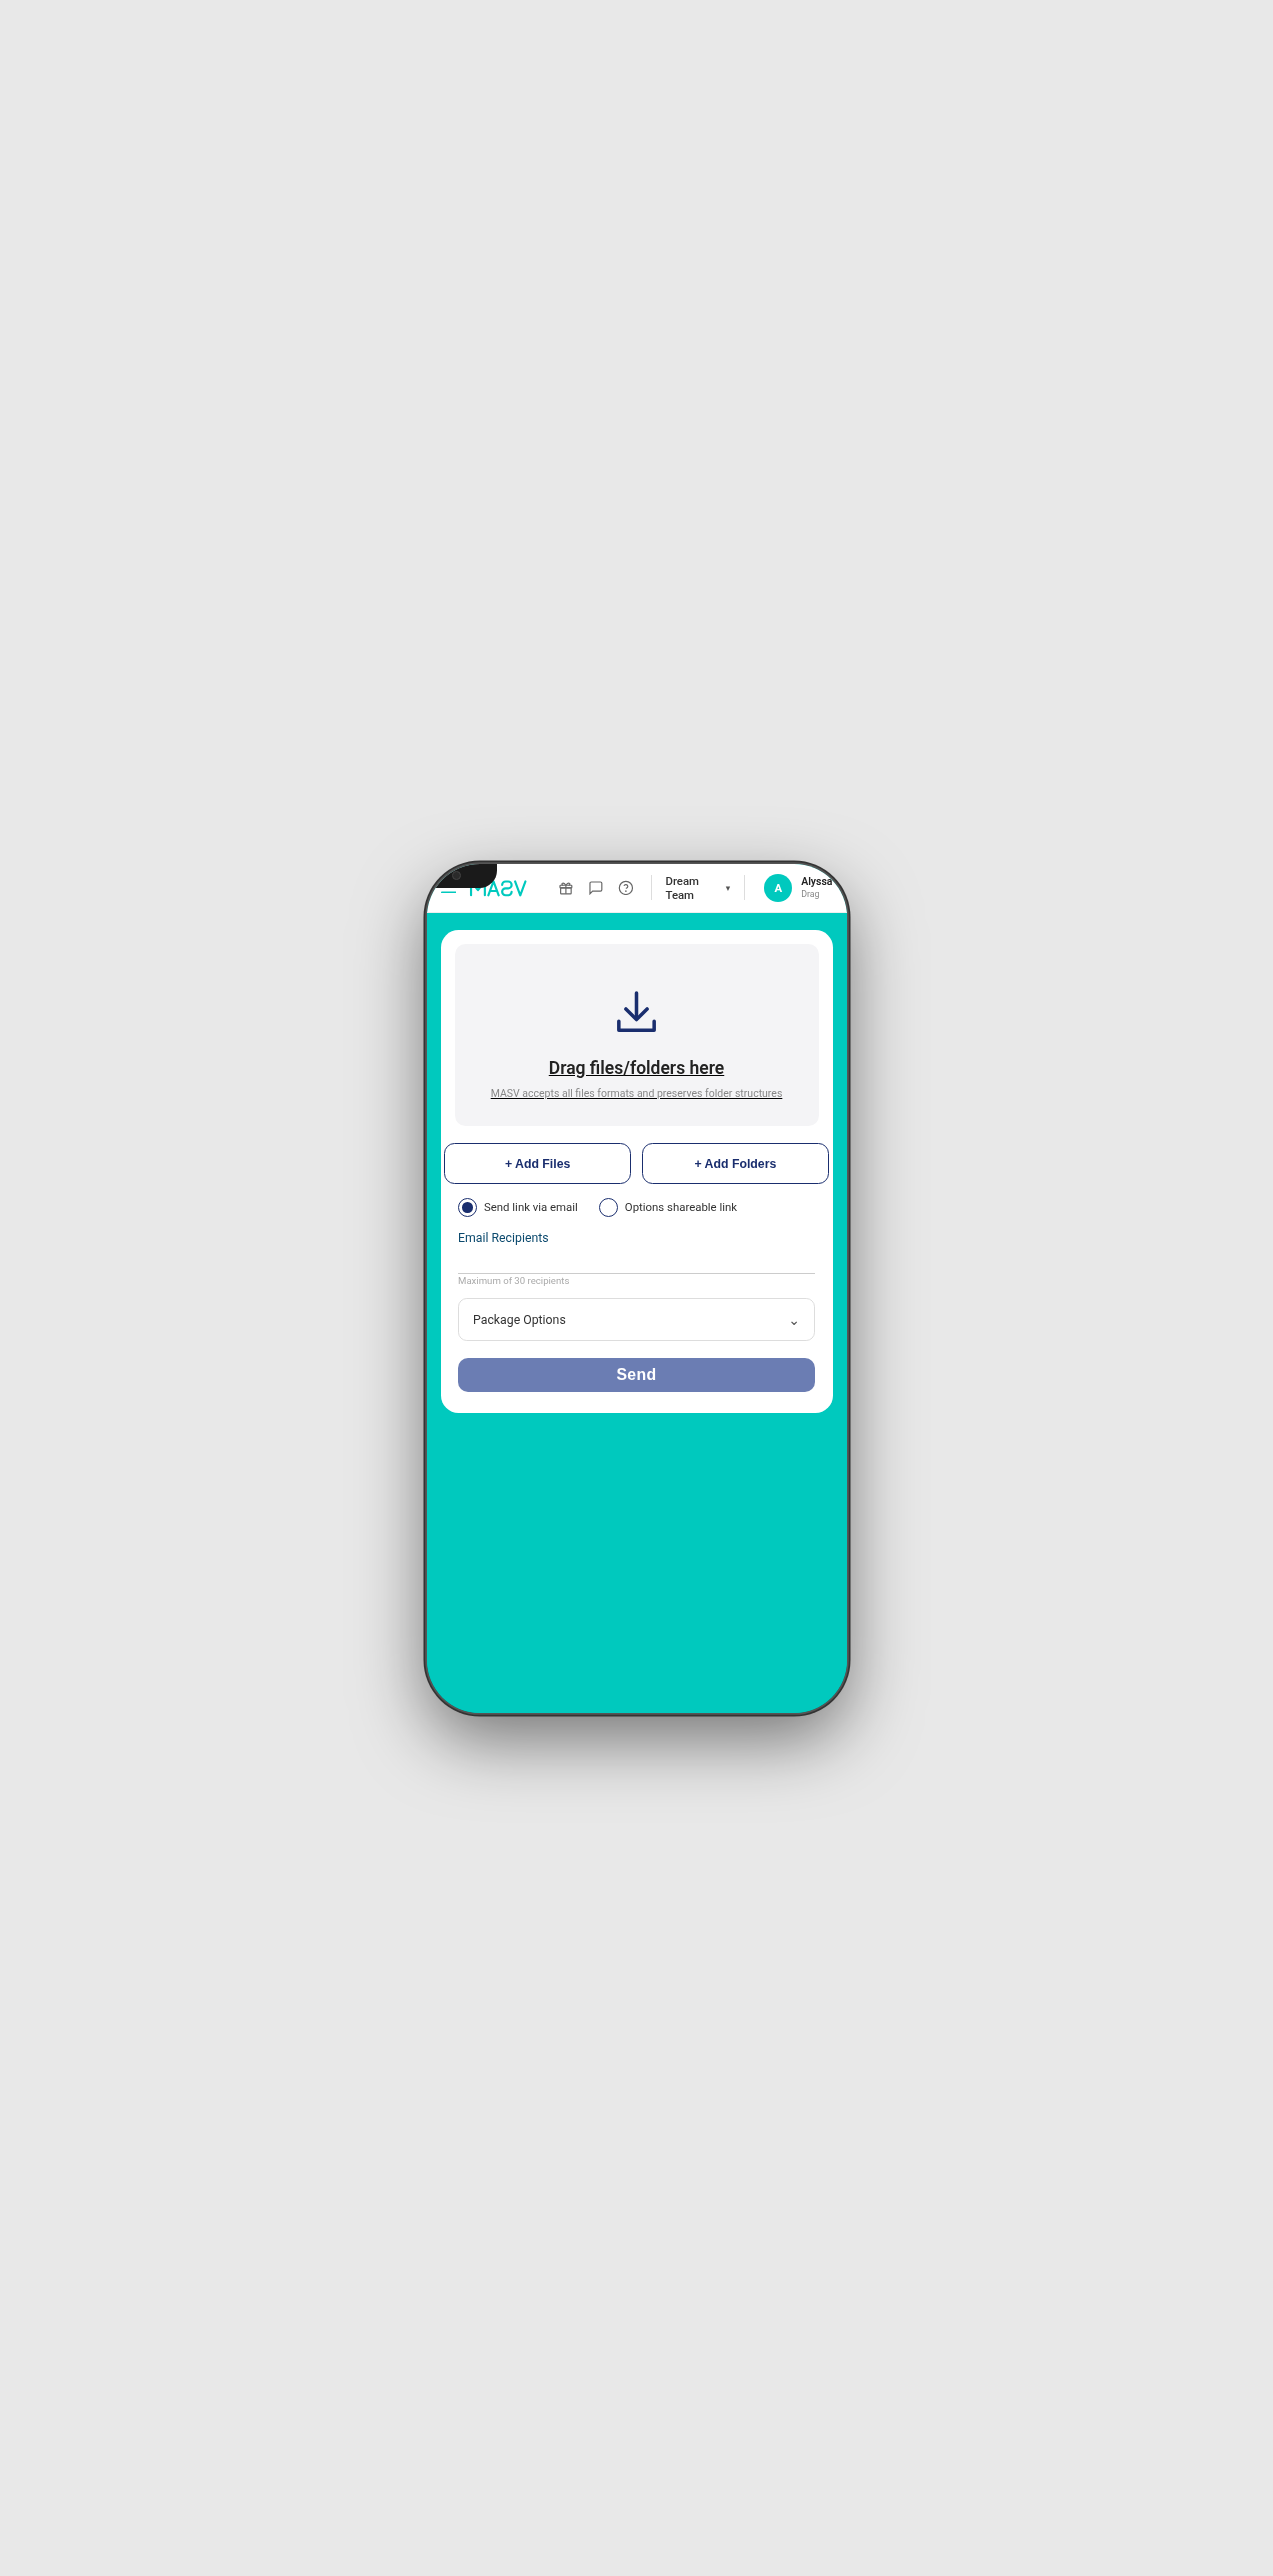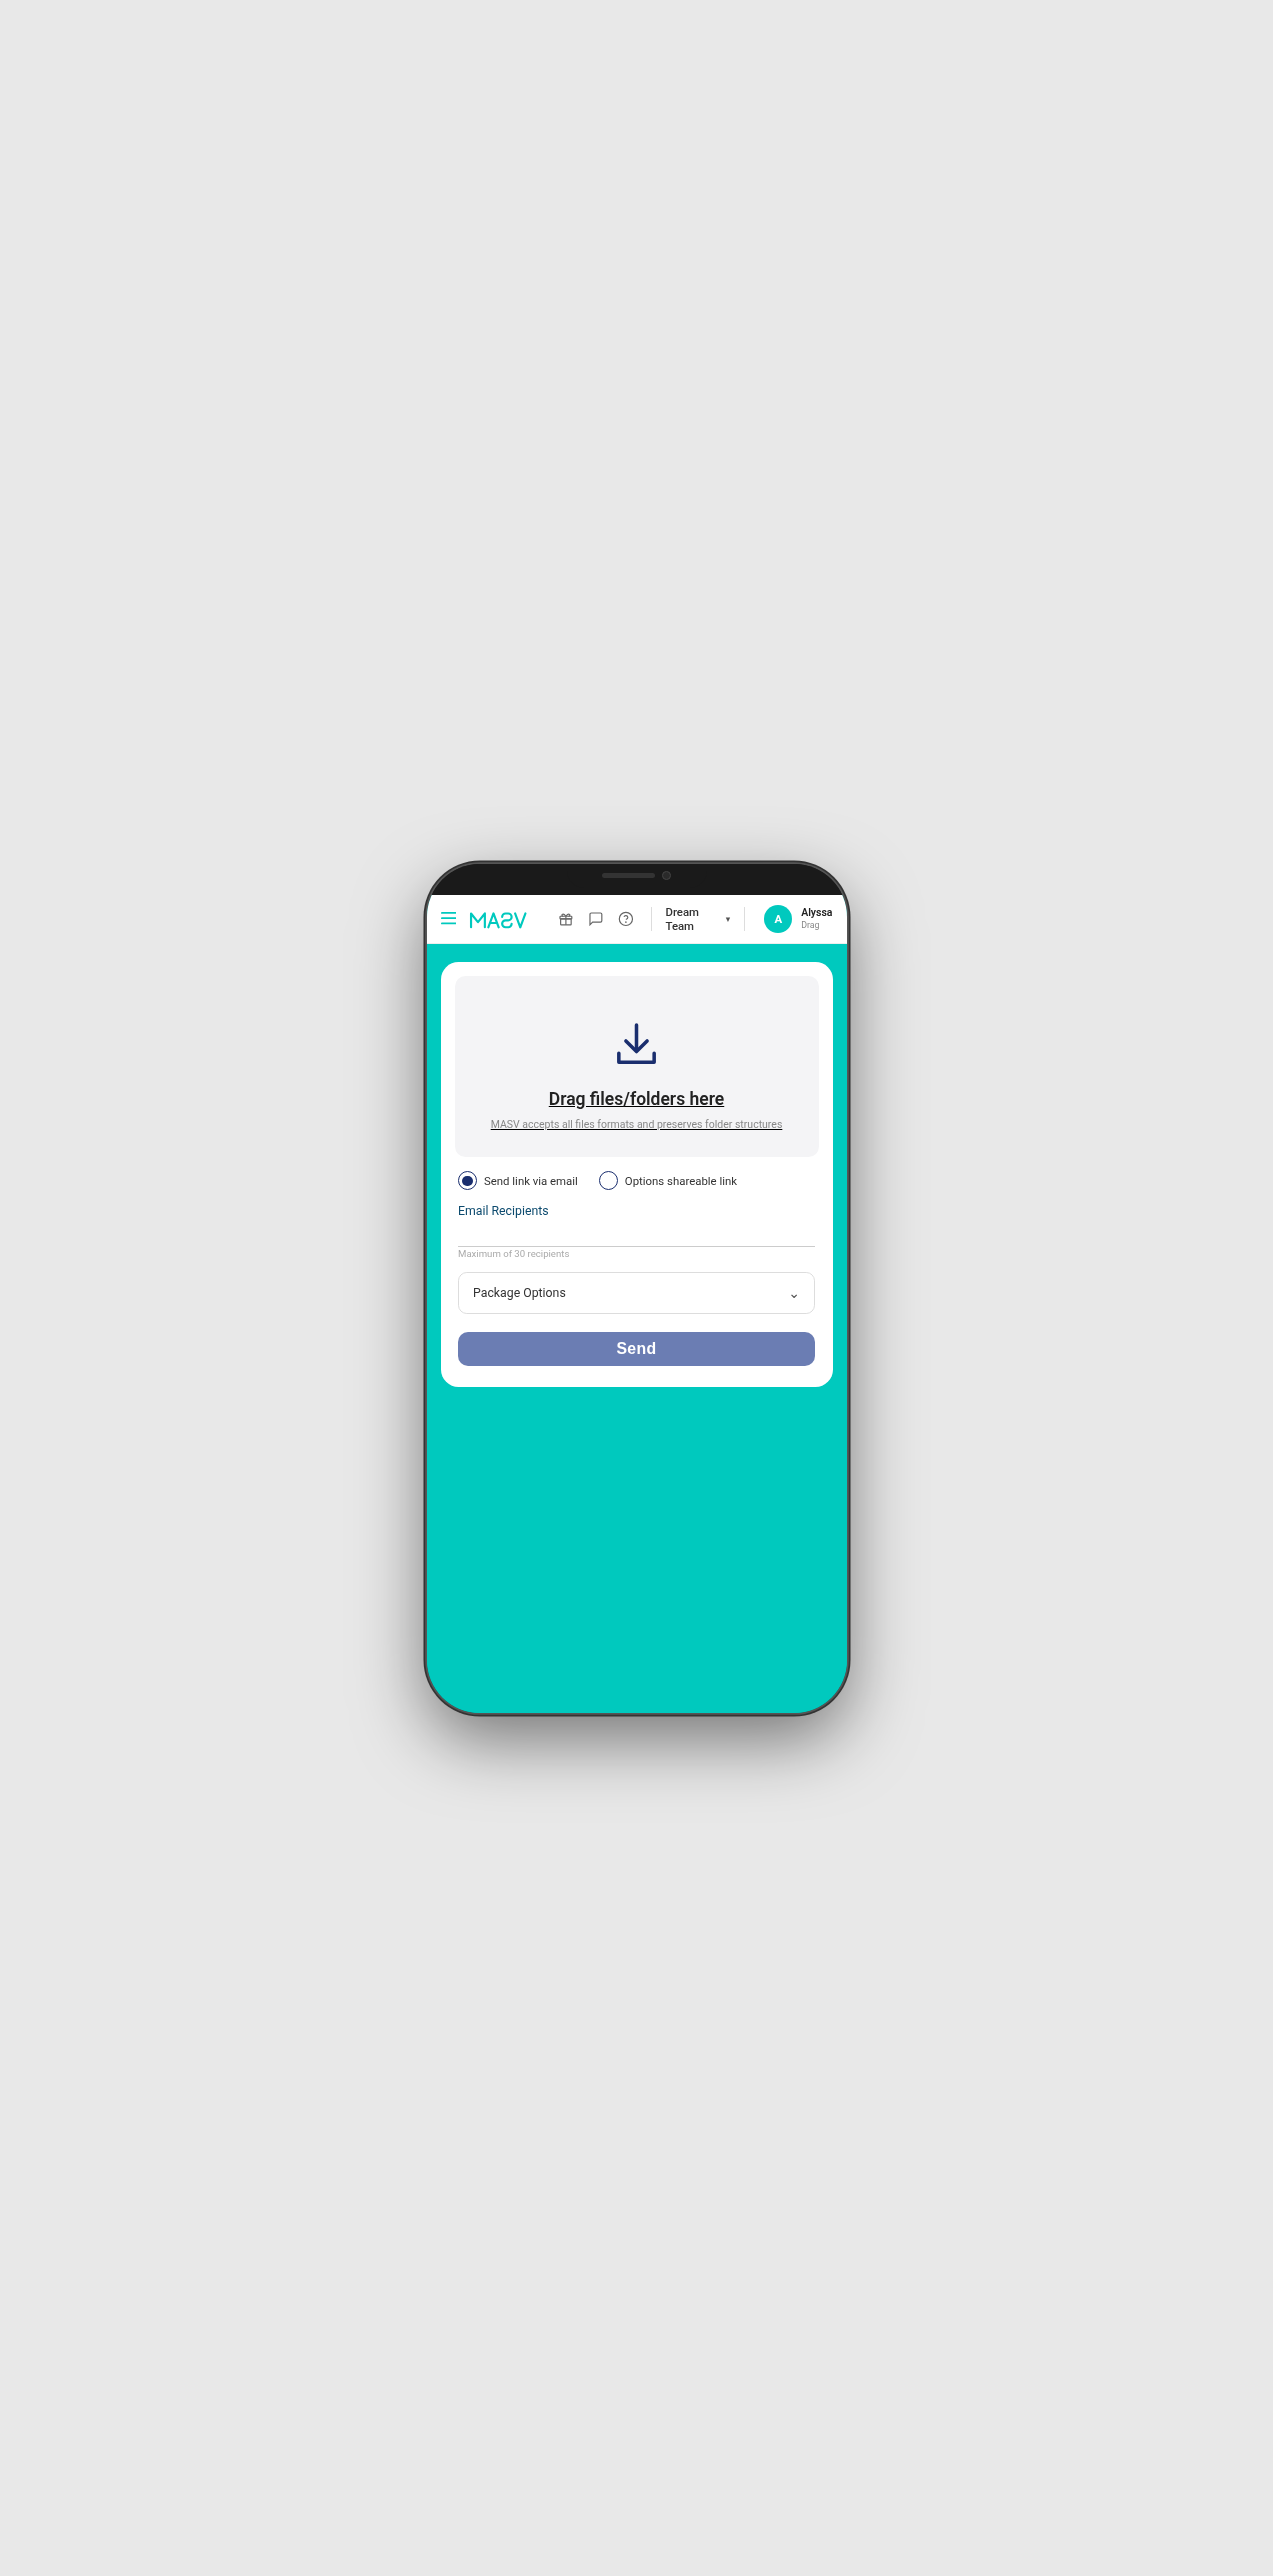--- a/index.html
+++ b/index.html
@@ -18,21 +18,21 @@
       height: 849px;
       background: #1a1a1a;
       border-radius: 53px;
       position: relative;
       box-shadow:
         0 0 0 1.8px #555,
         0 0 0 3.5px #333,
         0 26px 70px rgba(0,0,0,0.5);
       overflow: hidden;
       display: flex;
-      flex-direction: column;
+      flex-direction: row;
     }
 
     
     .phone-top-bar {
       background: #1a1a1a;
       height: 31.5px;
       position: relative;
       display: flex;
       justify-content: center;
       align-items: flex-start;
@@ -456,20 +456,24 @@
               <line x1="30" y1="8" x2="30" y2="36" stroke="#1a2e6e" stroke-width="4" stroke-linecap="round"></line>
               <path d="M18 26 L30 38 L42 26" stroke="#1a2e6e" stroke-width="4" fill="none" stroke-linecap="round" stroke-linejoin="round"></path>
 
               <path d="M10 40 L10 50 L50 50 L50 40" stroke="#1a2e6e" stroke-width="4" fill="none" stroke-linecap="round" stroke-linejoin="round"></path>
             </svg>
           </div>
           <span class="drop-title">Drag files/folders here</span>
           <span class="drop-subtitle">MASV accepts all files formats and preserves folder structures</span>
         </div>
 
+        <div class="file-buttons">
+          <button class="file-btn">+ Add Files</button>
+          <button class="file-btn">+ Add Folders</button>
+        </div>
 
         <div class="radio-section">
           <label class="radio-option">
             <div class="radio-circle checked">
               <div class="radio-inner"></div>
             </div>
             <span class="radio-label">Send link via email</span>
           </label>
           <label class="radio-option">
             <div class="radio-circle"></div>

